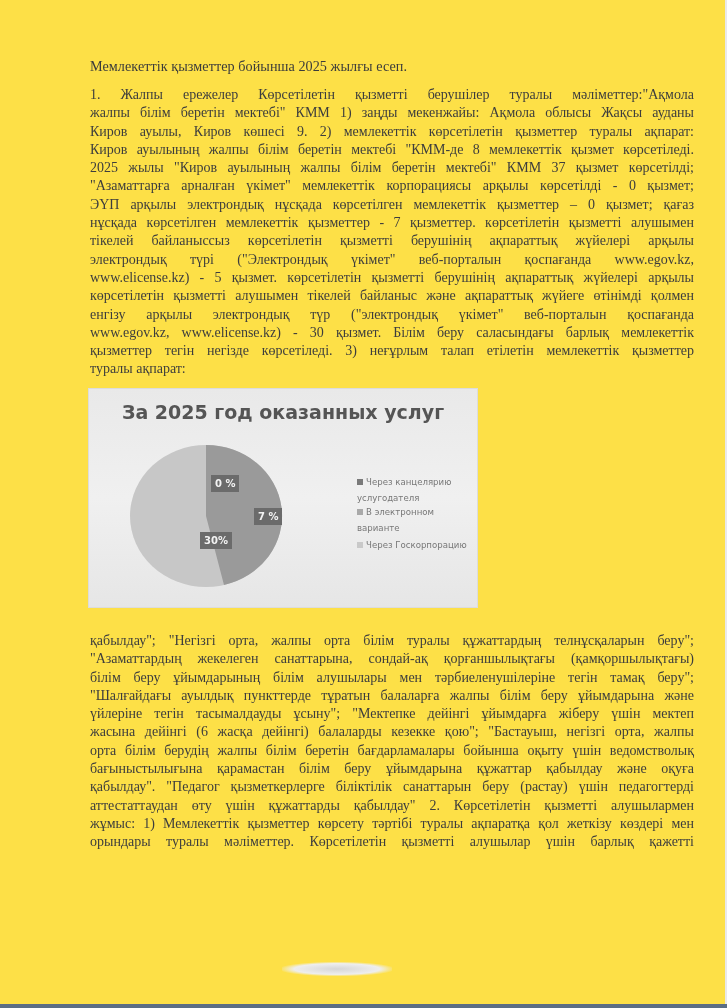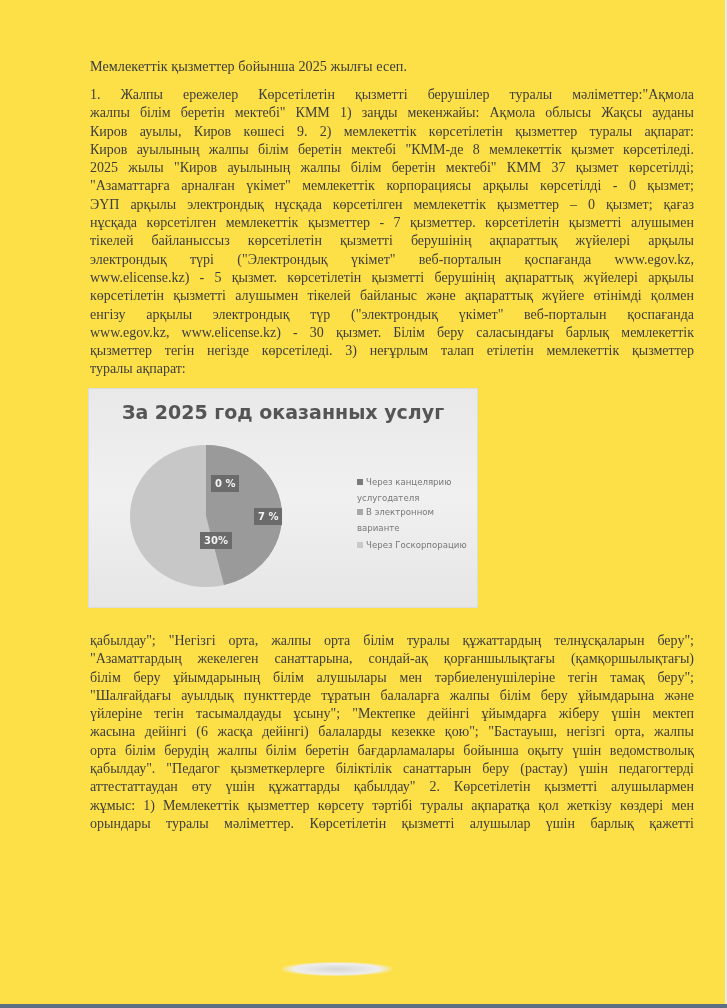--- a/index.html
+++ b/index.html
@@ -96,20 +96,21 @@
   </div>
 
   <div class="para para2" id="para2">
       <span class="line">қабылдау"; "Негізгі орта, жалпы орта білім туралы құжаттардың телнұсқаларын беру";</span>
       <span class="line">"Азаматтардың жекелеген санаттарына, сондай-ақ қорғаншылықтағы (қамқоршылықтағы)</span>
       <span class="line">білім беру ұйымдарының білім алушылары мен тәрбиеленушілеріне тегін тамақ беру";</span>
       <span class="line">"Шалғайдағы ауылдық пункттерде тұратын балаларға жалпы білім беру ұйымдарына және</span>
       <span class="line">үйлеріне тегін тасымалдауды ұсыну"; "Мектепке дейінгі ұйымдарға жіберу үшін мектеп</span>
       <span class="line">жасына дейінгі (6 жасқа дейінгі) балаларды кезекке қою"; "Бастауыш, негізгі орта, жалпы</span>
       <span class="line">орта білім берудің жалпы білім беретін бағдарламалары бойынша оқыту үшін ведомстволық</span>
+      <span class="line">бағыныстылығына қарамастан білім беру ұйымдарына құжаттар қабылдау және оқуға</span>
       <span class="line">қабылдау". "Педагог қызметкерлерге біліктілік санаттарын беру (растау) үшін педагогтерді</span>
       <span class="line">аттестаттаудан өту үшін құжаттарды қабылдау" 2. Көрсетілетін қызметті алушылармен</span>
       <span class="line">жұмыс: 1) Мемлекеттік қызметтер көрсету тәртібі туралы ақпаратқа қол жеткізу көздері мен</span>
       <span class="line">орындары туралы мәліметтер. Көрсетілетін қызметті алушылар үшін барлық қажетті</span>
     </div>
 
   <div class="stamp"></div>
   <div class="scan-bottom"></div>
 </div>
 

